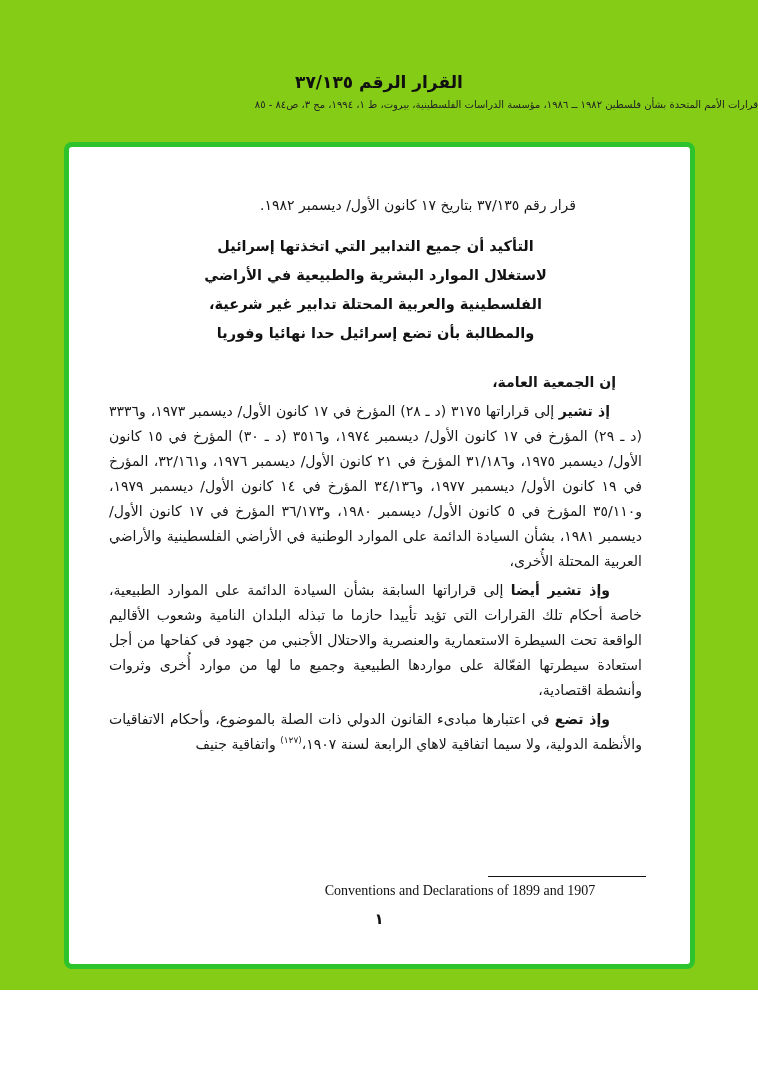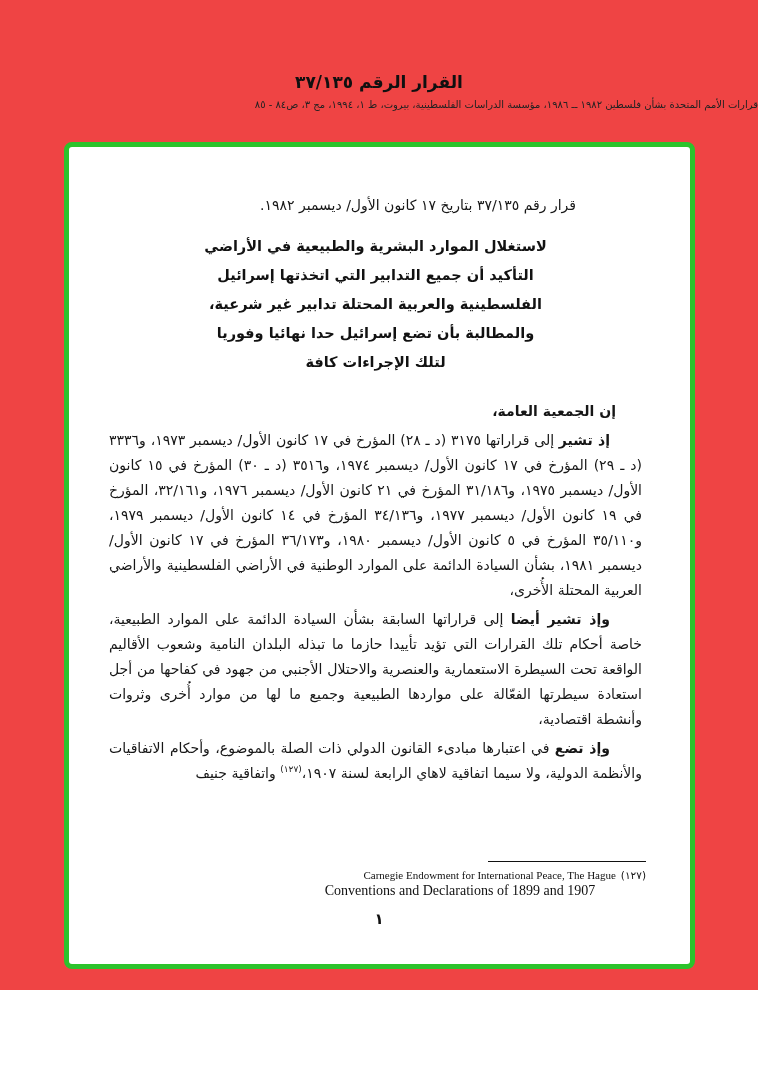--- a/index.html
+++ b/index.html
@@ -1,21 +1,21 @@
 <!DOCTYPE html>
 <html lang="ar"><head>
 <meta charset="utf-8">
 <style>
   * { margin:0; padding:0; box-sizing:border-box; }
   html, body { background:#ffffff; }
   body {
     width:758px; height:1078px; position:relative;
     font-family:"DejaVu Sans", sans-serif; color:#161616;
   }
-  .page { position:relative; width:758px; height:990px; background:#ef4444; overflow:hidden; }
+  .page { position:relative; width:758px; height:990px; background:#84cc16; overflow:hidden; }
 
   .page-header { position:absolute; top:72px; left:0; width:100%; text-align:center; direction:rtl; }
   .doc-title { font-size:17px; font-weight:700; color:#101010; letter-spacing:0; }
   .doc-source { margin-top:7px; font-size:10px; color:#222;text-align:right; }
 
   .green-box {
     position:absolute; left:64px; top:142px; width:631px; height:827px;
     border:5px solid #2cc32c; border-radius:8px; background:#fff;
   }
   .box-content {
@@ -64,41 +64,37 @@
     <h1 class="doc-title">القرار الرقم ٣٧/١٣٥</h1>
     <div class="doc-source">قرارات الأمم المتحدة بشأن فلسطين ١٩٨٢ ــ ١٩٨٦، مؤسسة الدراسات الفلسطينية، بيروت، ط ١، ١٩٩٤، مج ٣، ص٨٤ - ٨٥</div>
   </header>
 
   <div class="green-box">
     <div class="box-content">
 
       <div class="res-line">قرار رقم ٣٧/١٣٥ بتاريخ ١٧ كانون الأول/ ديسمبر ١٩٨٢.</div>
 
       <div class="res-heading">
+        <div>التأكيد أن جميع التدابير التي اتخذتها إسرائيل</div>
         <div>لاستغلال الموارد البشرية والطبيعية في الأراضي</div>
-        <div>التأكيد أن جميع التدابير التي اتخذتها إسرائيل</div>
         <div>الفلسطينية والعربية المحتلة تدابير غير شرعية،</div>
         <div>والمطالبة بأن تضع إسرائيل حدا نهائيا وفوريا</div>
-        <div>لتلك الإجراءات كافة</div>
       </div>
 
       <div class="opening">إن الجمعية العامة،</div>
 
       <p class="para"><span class="lead">إذ تشير</span><span> إلى قراراتها ٣١٧٥ (د ـ ٢٨) المؤرخ في ١٧ كانون الأول/ ديسمبر ١٩٧٣، و٣٣٣٦ (د ـ ٢٩) المؤرخ في ١٧ كانون الأول/ ديسمبر ١٩٧٤، و٣٥١٦ (د ـ ٣٠) المؤرخ في ١٥ كانون الأول/ ديسمبر ١٩٧٥، و٣١/١٨٦ المؤرخ في ٢١ كانون الأول/ ديسمبر ١٩٧٦، و٣٢/١٦١، المؤرخ في ١٩ كانون الأول/ ديسمبر ١٩٧٧، و٣٤/١٣٦ المؤرخ في ١٤ كانون الأول/ ديسمبر ١٩٧٩، و٣٥/١١٠ المؤرخ في ٥ كانون الأول/ ديسمبر ١٩٨٠، و٣٦/١٧٣ المؤرخ في ١٧ كانون الأول/ ديسمبر ١٩٨١، بشأن السيادة الدائمة على الموارد الوطنية في الأراضي الفلسطينية والأراضي العربية المحتلة الأُخرى،</span></p>
 
       <p class="para"><span class="lead">وإذ تشير أيضا</span><span> إلى قراراتها السابقة بشأن السيادة الدائمة على الموارد الطبيعية، خاصة أحكام تلك القرارات التي تؤيد تأييدا حازما ما تبذله البلدان النامية وشعوب الأقاليم الواقعة تحت السيطرة الاستعمارية والعنصرية والاحتلال الأجنبي من جهود في كفاحها من أجل استعادة سيطرتها الفعّالة على مواردها الطبيعية وجميع ما لها من موارد أُخرى وثروات وأنشطة اقتصادية،</span></p>
 
       <p class="para"><span class="lead">وإذ تضع</span><span> في اعتبارها مبادىء القانون الدولي ذات الصلة بالموضوع، وأحكام الاتفاقيات والأنظمة الدولية، ولا سيما اتفاقية لاهاي الرابعة لسنة ١٩٠٧،</span><sup class="ref">(١٢٧)</sup><span> واتفاقية جنيف</span></p>
 
     </div>
 
     <div class="footnote">
       <div class="fn-rule"></div>
-      <div class="fn-line-first">
-        <span class="fn-marker">(١٢٧)</span><span class="fn-en">Carnegie Endowment for International Peace, The Hague</span>
-      </div>
       <div class="fn-line-center">Conventions and Declarations of 1899 and 1907</div>
     </div>
   </div>
 
   <div class="page-number">١</div>
 
 </div>
 
 </body></html>

